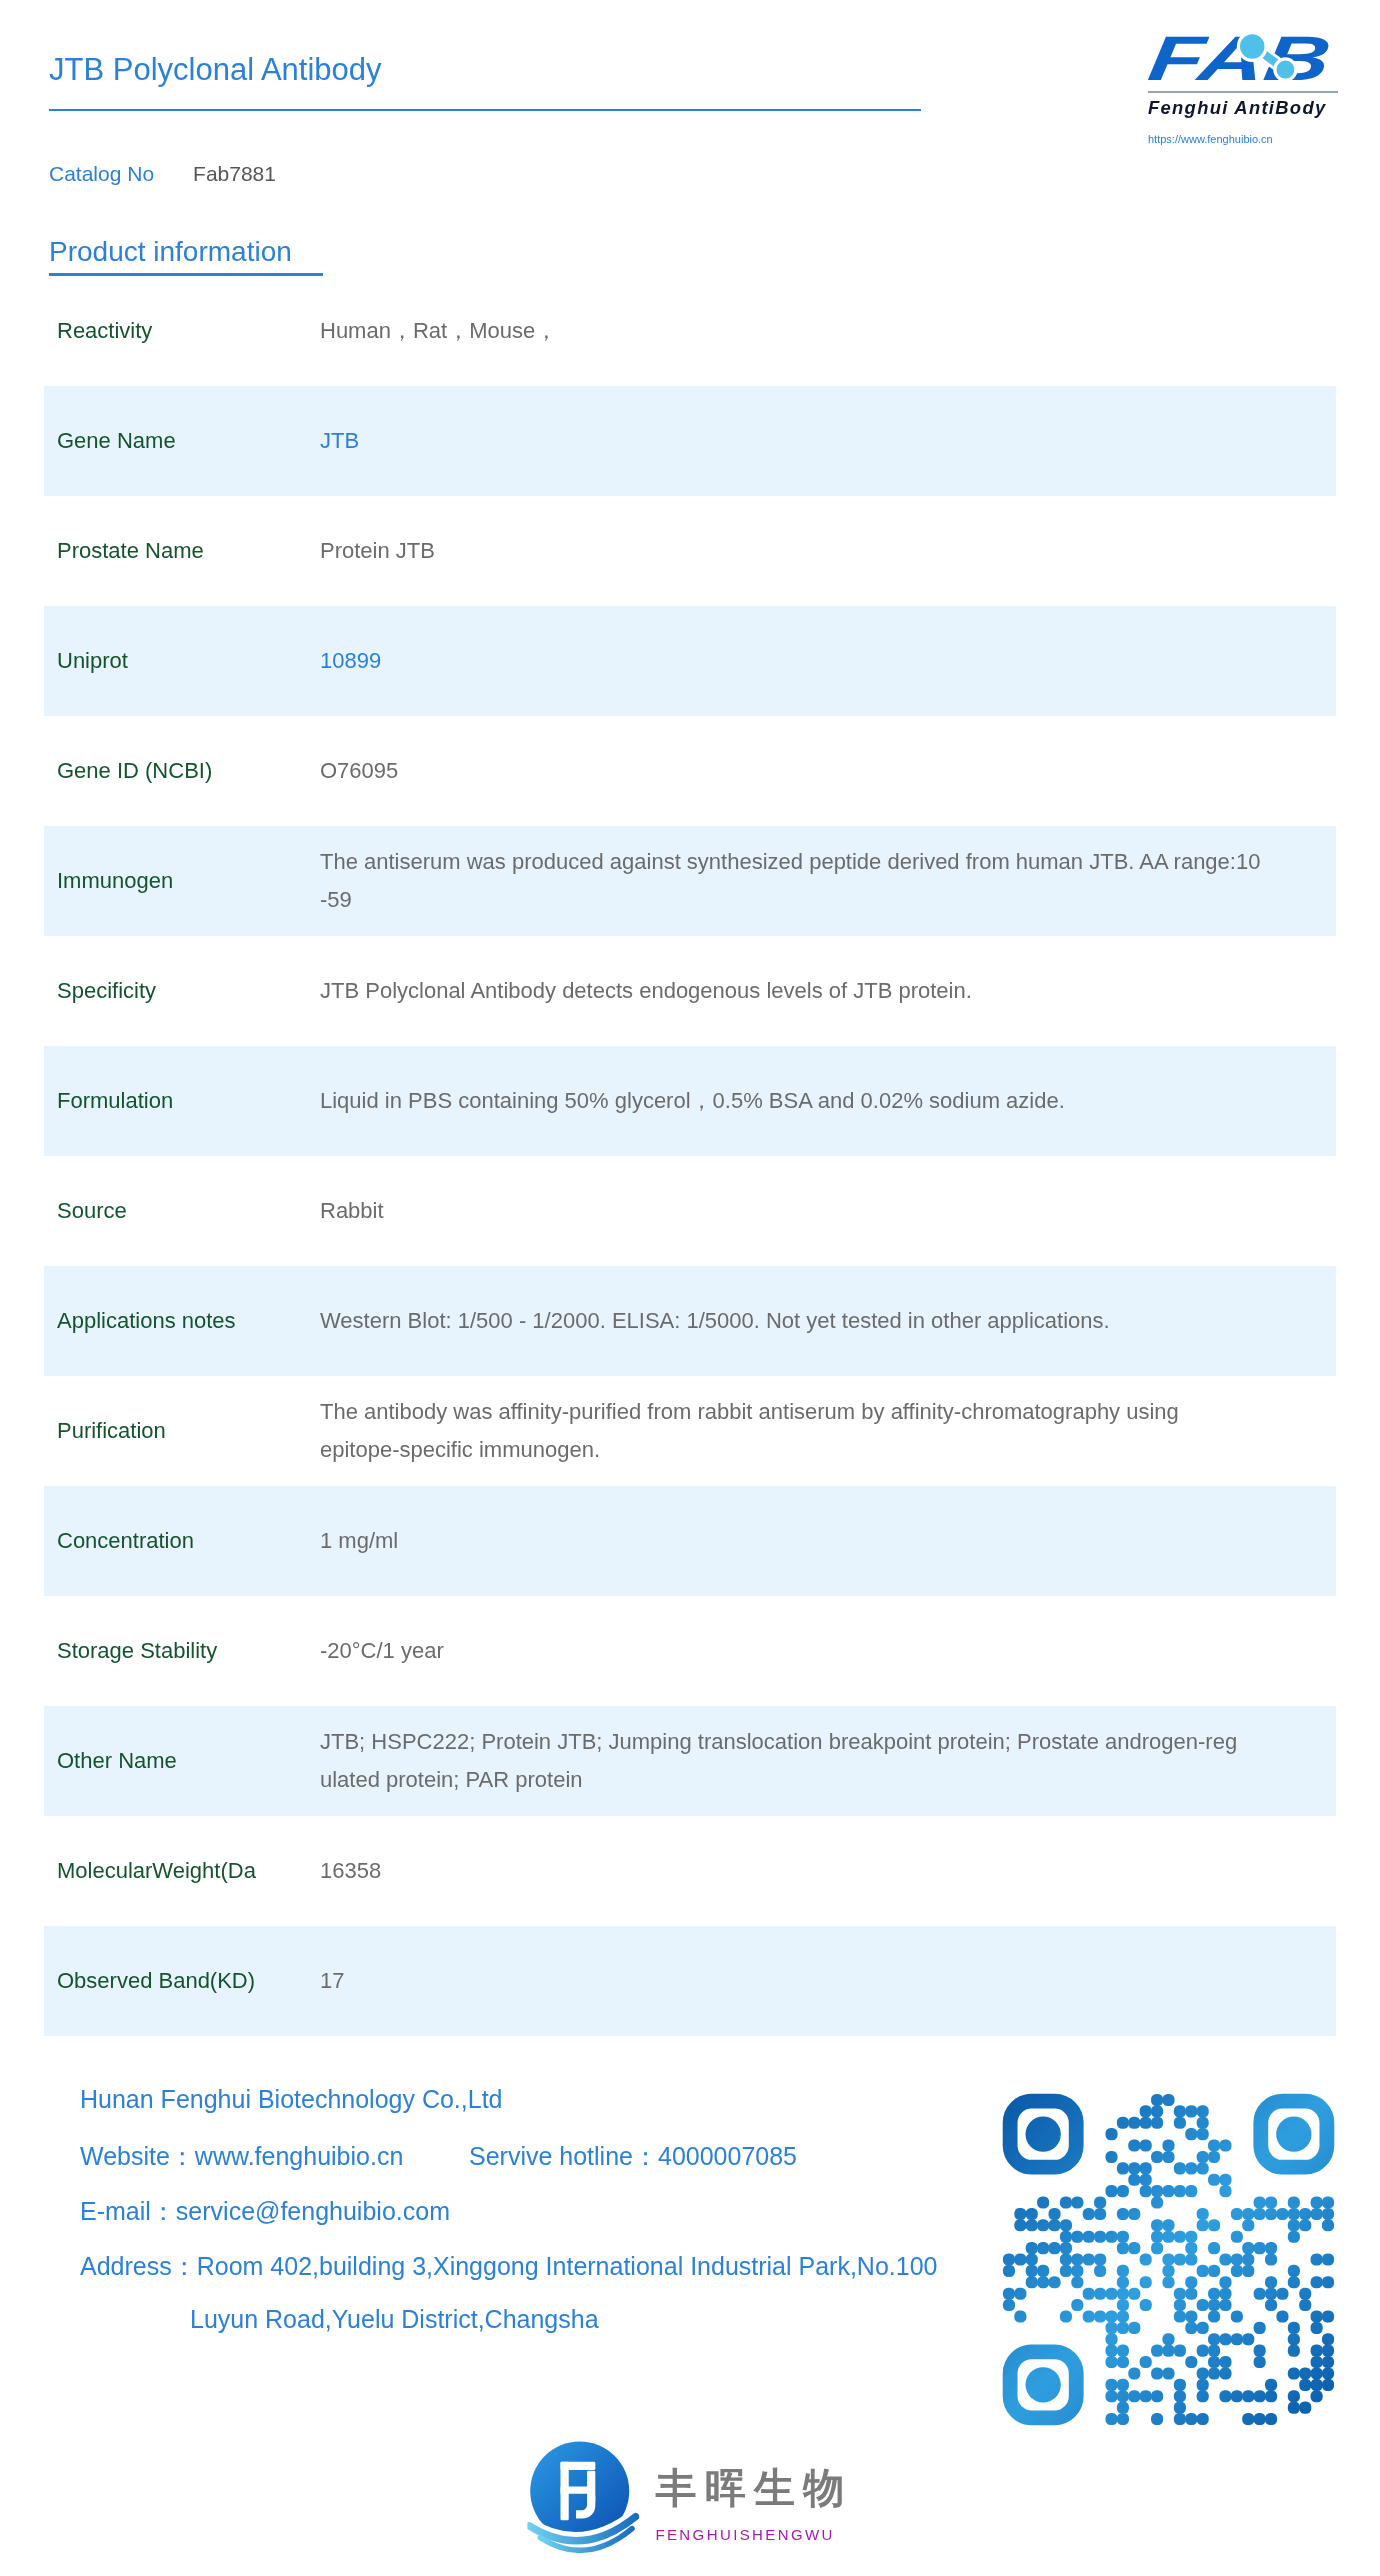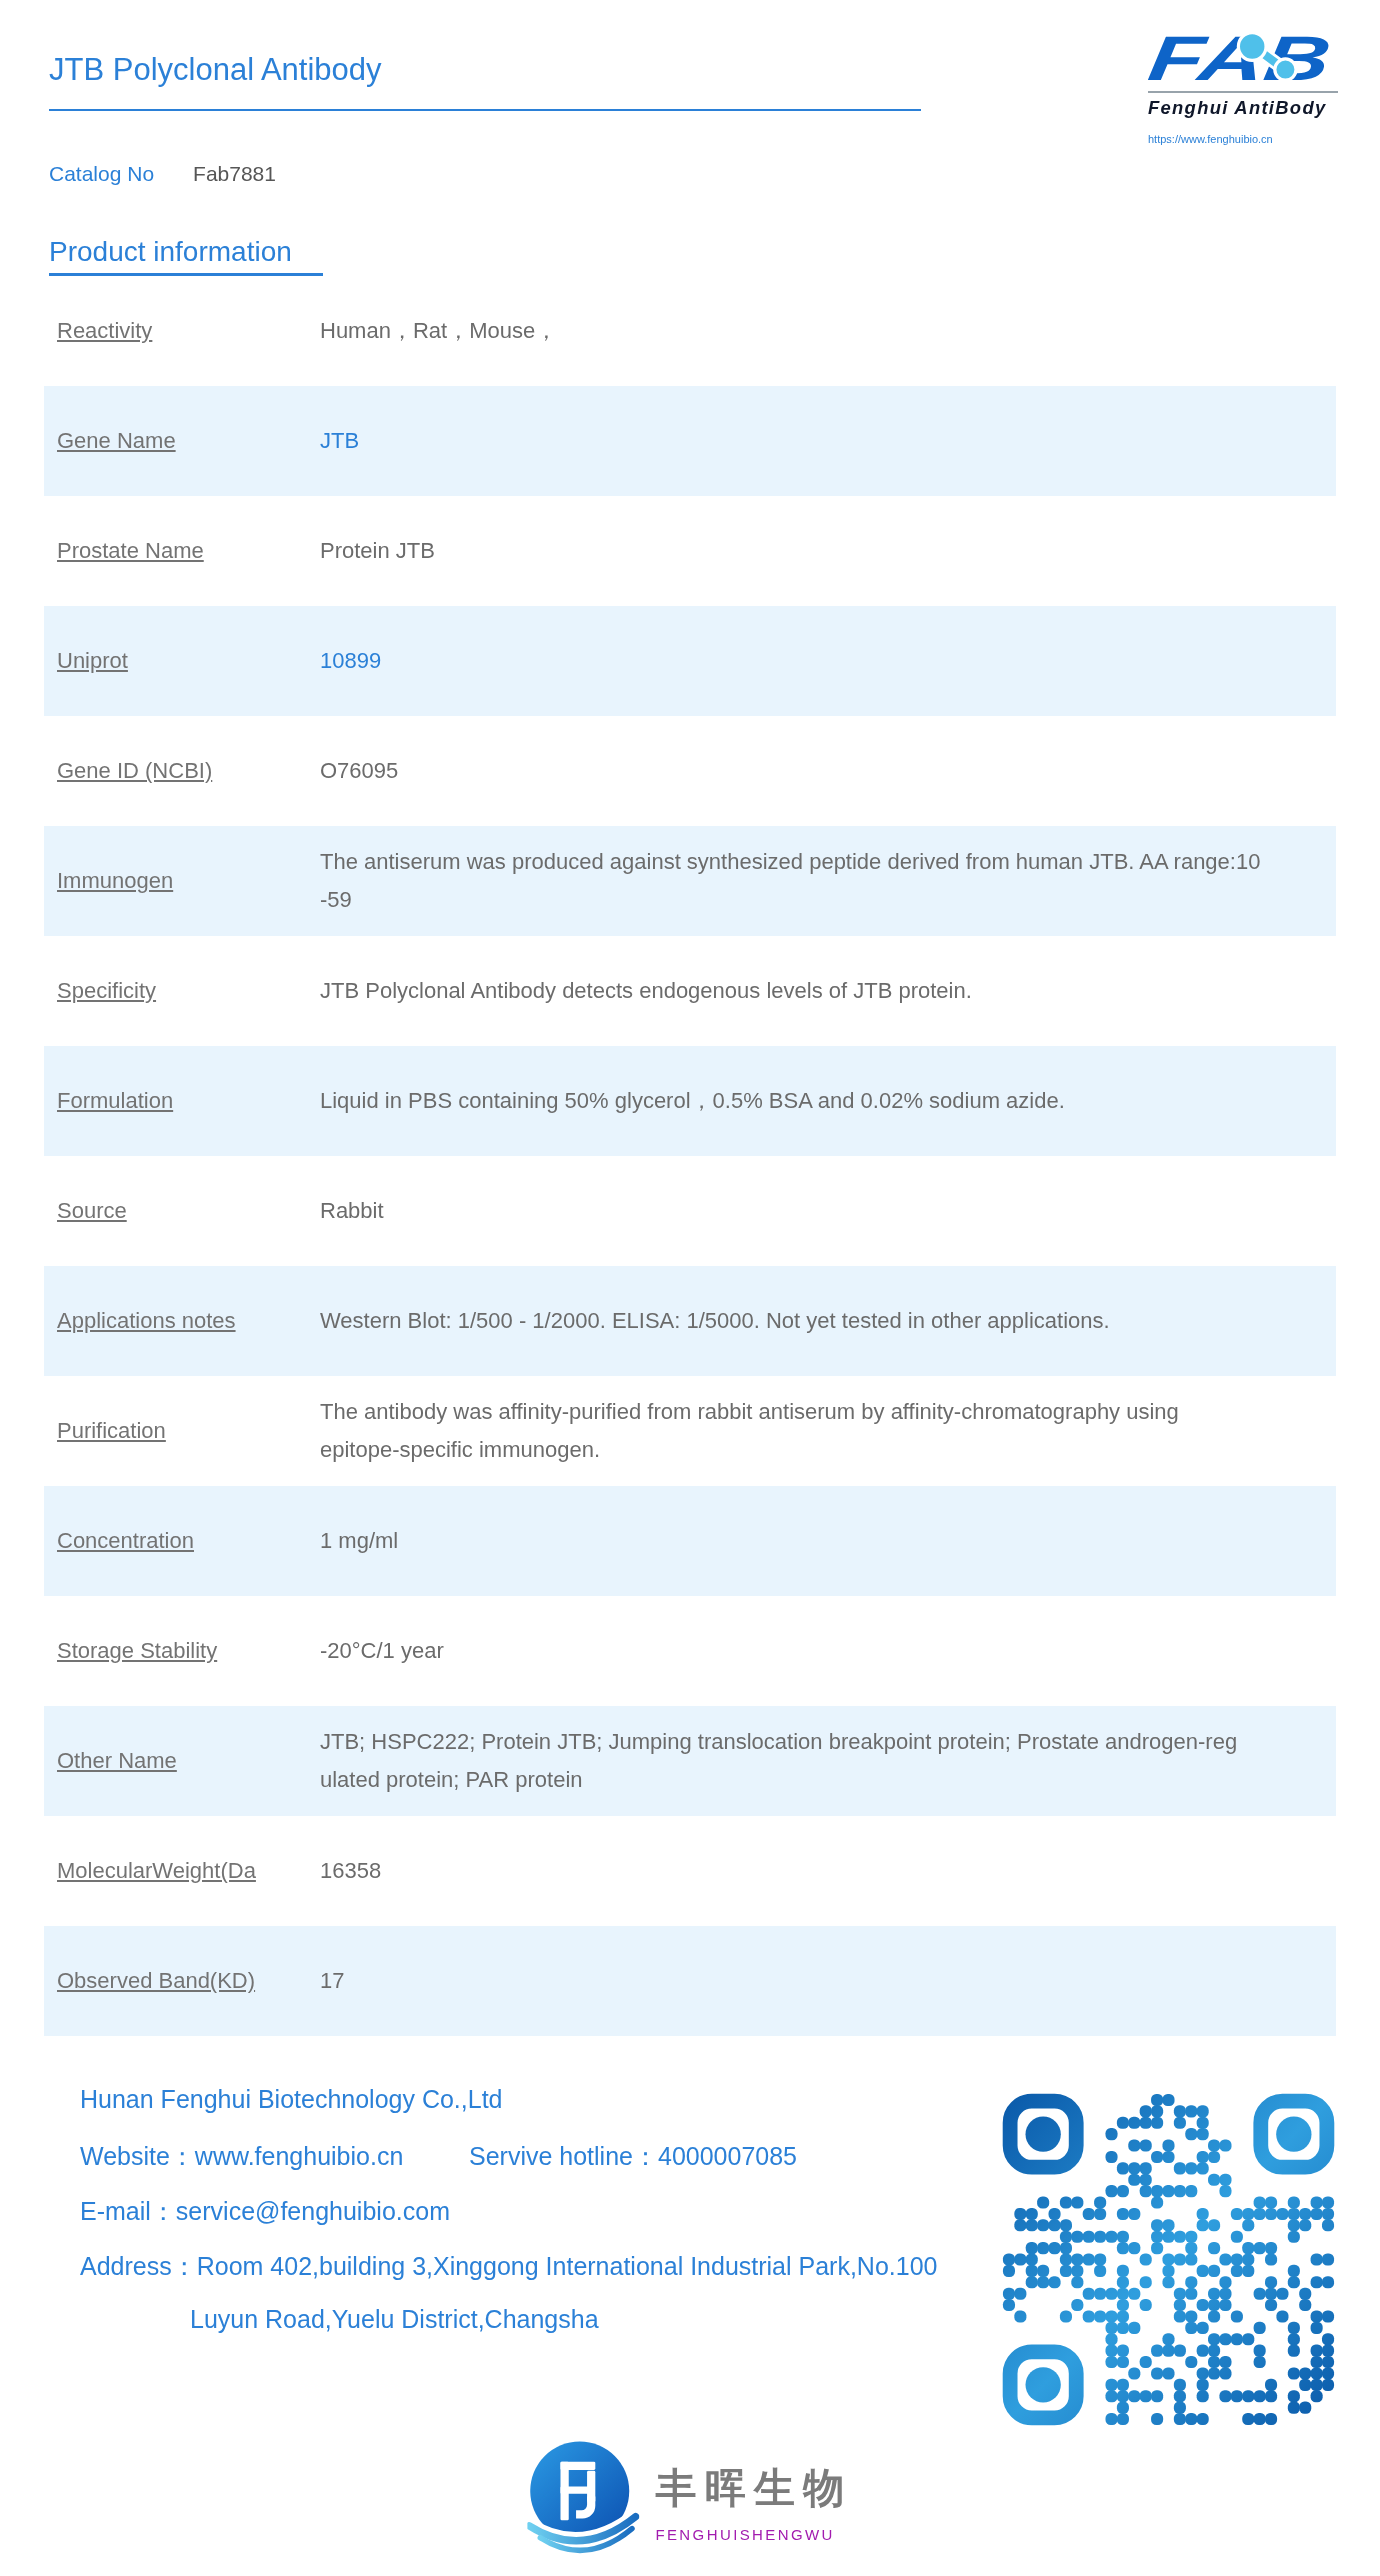--- a/index.html
+++ b/index.html
@@ -18,21 +18,21 @@
   .catalog{position:absolute;left:49px;top:162px;font-size:21px;text-align:center;}
   .c-label{color:#2b80d7;}
   .c-value{color:#565656;margin-left:39px;}
   
   .section-heading{position:absolute;left:49px;top:236px;margin:0;font-size:28px;font-weight:400;color:#2b80d7;}
   .heading-rule{position:absolute;left:49px;top:273px;width:274px;height:2.8px;background:#2b80d7;}
   
   .info-table{position:absolute;left:44px;top:276px;width:1292px;}
   .row{display:flex;align-items:center;min-height:110px;}
   .row:nth-child(even){background:#e8f4fd;}
-  .cell-label{flex:0 0 263px;padding-left:13px;font-size:22px;color:#737373;text-decoration:underline;}
+  .cell-label{flex:0 0 263px;padding-left:13px;font-size:22px;color:#14532d;}
   .cell-value{font-size:22px;color:#6b6b6b;line-height:38px;white-space:pre-line;padding-right:26px;}
   .cell-value.link{color:#2b80d7;cursor:pointer;}
   
   .footer{position:absolute;left:80px;top:2085px;width:902px;font-size:25px;color:#2b80d7;}
   .f-line{position:relative;height:30px;margin-bottom:25px;white-space:nowrap;}
   .hotline{position:absolute;left:389px;top:0;}
   .addr2{margin-left:110px;}
   .blue-link{color:inherit;text-decoration:none;cursor:pointer;}
   .qr-svg{position:absolute;left:999px;top:2092px;width:339px;height:335px;}
   

